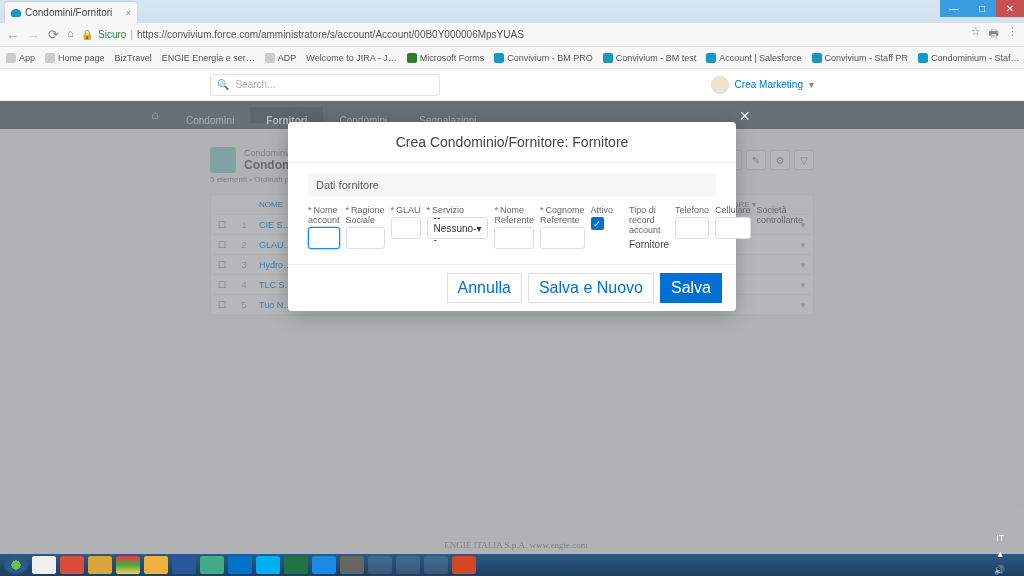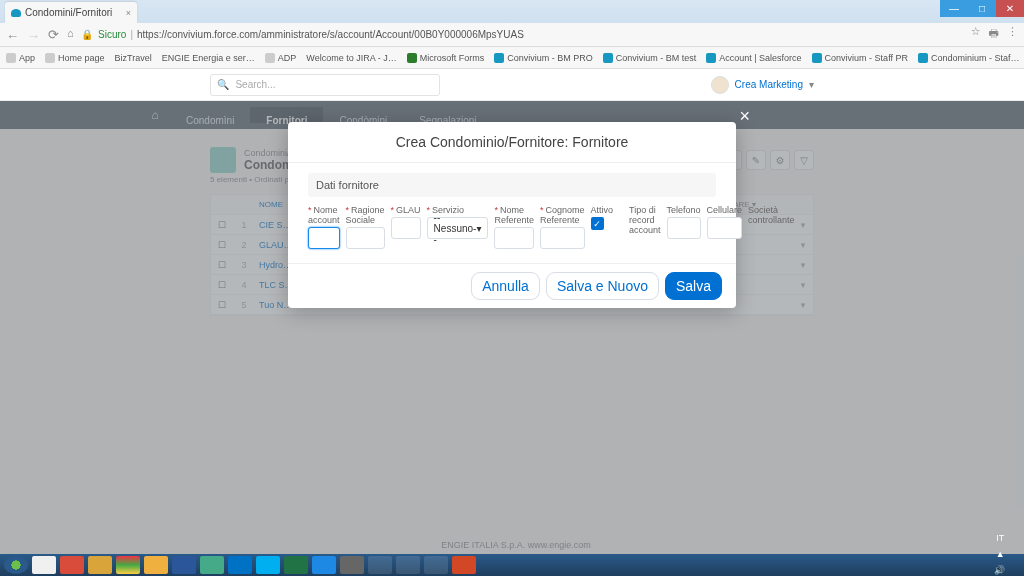--- a/index.html
+++ b/index.html
@@ -71,23 +71,23 @@
   .fld label { font-size: 9px; color: #666; display: block; margin-bottom: 2px; }
   .fld .req { color: #c23934; margin-right: 2px; }
   .fld input, .fld .inputlike, .fld select, .fld .selectlike {
     width: 100%; height: 22px; border: 1px solid #d8dde6; border-radius: 3px; font-size: 10px; padding: 0 6px; background: #fff; color: #333;
   }
   .fld .focus { border-color: #1589ee; box-shadow: 0 0 2px #1589ee; }
   .fld .static { font-size: 10px; color: #444; padding-top: 2px; }
   .selectlike { display: flex; align-items: center; justify-content: space-between; color: #888; }
   .chk { width: 13px; height: 13px; background: #0070d2; border-radius: 2px; color: #fff; font-size: 9px; display: flex; align-items: center; justify-content: center; margin-top: 2px; }
   .mfoot { border-top: 1px solid #eee; padding: 8px 14px; display: flex; justify-content: flex-end; gap: 6px; }
-  .btn { font-size: 14px; padding: 5px 10px; border-radius: 9px; border: 1px solid #d8dde6; background: #fff; color: #0070d2; }
+  .btn { font-size: 16px; padding: 5px 10px; border-radius: 0; border: 1px solid #d8dde6; background: #fff; color: #0070d2; }
   .btn.primary { background: #0070d2; color: #fff; border-color: #0070d2; }
-  .foottxt { position: absolute; bottom: 26px; left: 8px; right: 0; text-align: center; font-size: 9px; color: #888; }
+  .foottxt { position: absolute; bottom: 26px; left: 8px; right: 0; text-align: center; font-size: 9px; color: #888; font-family: Liberation Serif, serif; }
 
   
   .taskbar { position: absolute; left: 0; right: 0; bottom: 0; height: 22px; background: linear-gradient(#2a5a8a,#1e3e5e); display: flex; align-items: center; padding: 0 4px; gap: 4px; }
   .taskbar .tico { width: 24px; height: 18px; border-radius: 2px; background: rgba(255,255,255,.12); }
   .taskbar .start { width: 24px; height: 18px; background: radial-gradient(circle,#6cc04a 30%,#2a5a8a 31%); border-radius: 50%; }
   .tray { margin-left: auto; display: flex; align-items: center; gap: 6px; color: #fff; font-size: 9px; flex-direction: column; }
   .tray .clk { text-align: right; line-height: 1; font-size: 8px; }
 </style>
 </head>
 <body>
@@ -295,20 +295,21 @@
           <input style="">
         </div>
         <div class="fld">
           <label>Attivo</label>
           <div class="chk">✓</div>
         </div>
       </div>
       <div class="col">
         <div class="fld">
           <label>Tipo di record account</label>
+          <div class="static">Fornitore</div>
         </div>
         <div class="fld">
           <label>Telefono</label>
           <input style="">
         </div>
         <div class="fld">
           <label>Cellulare</label>
           <input style="">
         </div>
         <div class="fld">

